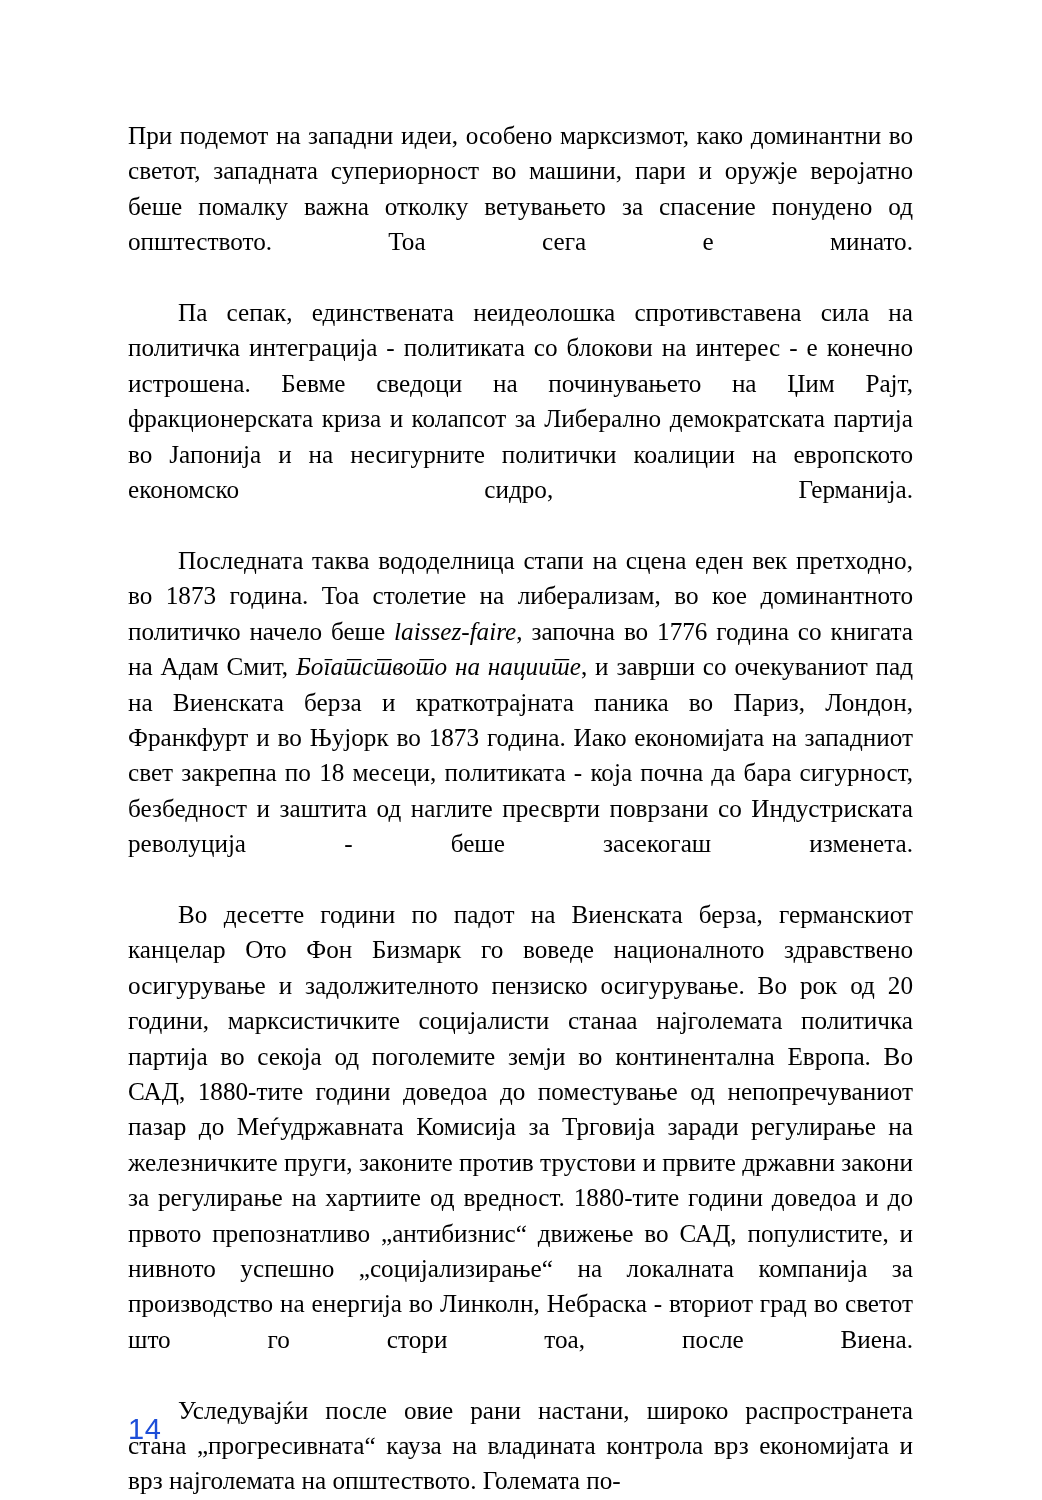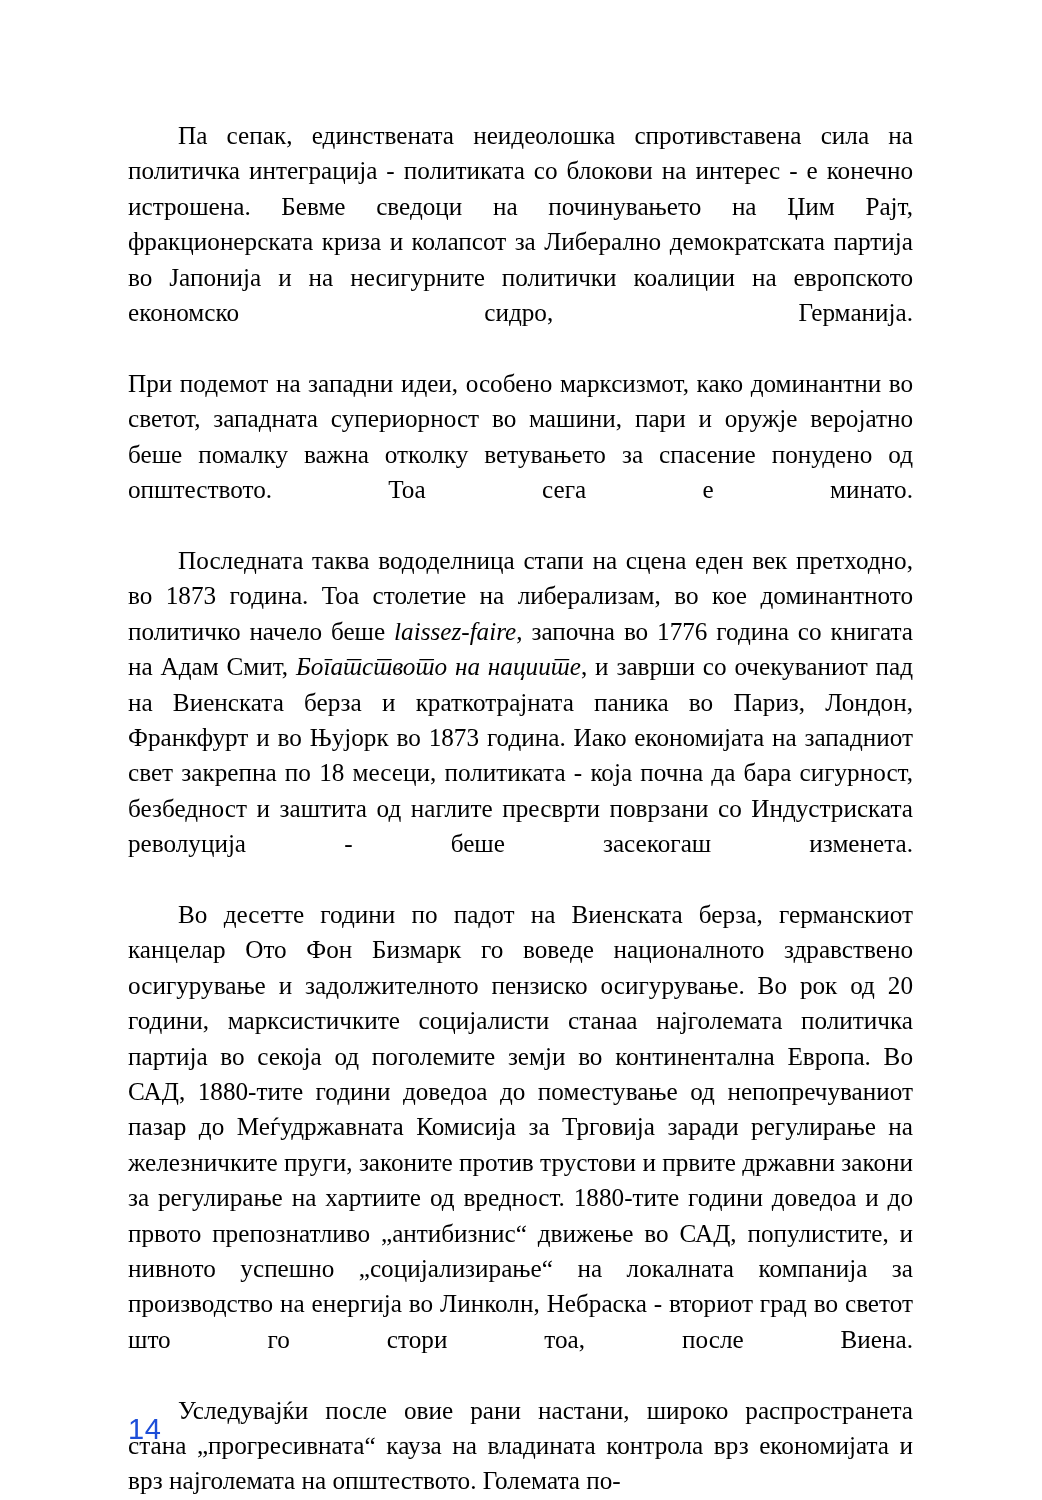--- a/index.html
+++ b/index.html
@@ -75,23 +75,23 @@
     letter-spacing: 0.5px;
   }
 </style>
 </head>
 <body>
 
 <div id="page">
 
   <div id="text-column">
 
+    <p class="para no-indent">При подемот на западни идеи, особено марксизмот, како доминантни во светот, западната супериорност во машини, пари и оружје веројатно беше помалку важна отколку ветувањето за спасение понудено од општеството. Тоа сега е минато.</p>
+
     <p class="para">Па сепак, единствената неидеолошка спротивставена сила на политичка интеграција - политиката со блокови на интерес - е конечно истрошена. Бевме сведоци на починувањето на Џим Рајт, фракционерската криза и колапсот за Либерално демократската партија во Јапонија и на несигурните политички коалиции на европското економско сидро, Германија.</p>
-
-    <p class="para no-indent">При подемот на западни идеи, особено марксизмот, како доминантни во светот, западната супериорност во машини, пари и оружје веројатно беше помалку важна отколку ветувањето за спасение понудено од општеството. Тоа сега е минато.</p>
 
     <p class="para"><span>Последната таква вододелница стапи на сцена еден век претходно, во 1873 година. Тоа столетие на либерализам, во кое доминантното политичко начело беше </span><em class="italic">laissez-faire</em><span>, започна во 1776 година со книгата на Адам Смит, </span><em class="italic">Богатството на нациите</em><span>, и заврши со очекуваниот пад на Виенската берза и краткотрајната паника во Париз, Лондон, Франкфурт и во Њујорк во 1873 година. Иако економијата на западниот свет закрепна по 18 месеци, политиката - која почна да бара сигурност, безбедност и заштита од наглите пресврти поврзани со Индустриската револуција - беше засекогаш изменета.</span></p>
 
     <p class="para">Во десетте години по падот на Виенската берза, германскиот канцелар Ото Фон Бизмарк го воведе националното здравствено осигурување и задолжителното пензиско осигурување. Во рок од 20 години, марксистичките социјалисти станаа најголемата политичка партија во секоја од поголемите земји во континентална Европа. Во САД, 1880-тите години доведоа до поместување од непопречуваниот пазар до Меѓудржавната Комисија за Трговија заради регулирање на железничките пруги, законите против трустови и првите државни закони за регулирање на хартиите од вредност. 1880-тите години доведоа и до првото препознатливо „антибизнис“ движење во САД, популистите, и нивното успешно „социјализирање“ на локалната компанија за производство на енергија во Линколн, Небраска - вториот град во светот што го стори тоа, после Виена.</p>
 
     <p class="para last-hyphen">Уследувајќи после овие рани настани, широко распространета стана „прогресивната“ кауза на владината контрола врз економијата и врз најголемата на општеството. Големата по-</p>
 
   </div>
 
   <div id="page-number">14</div>

